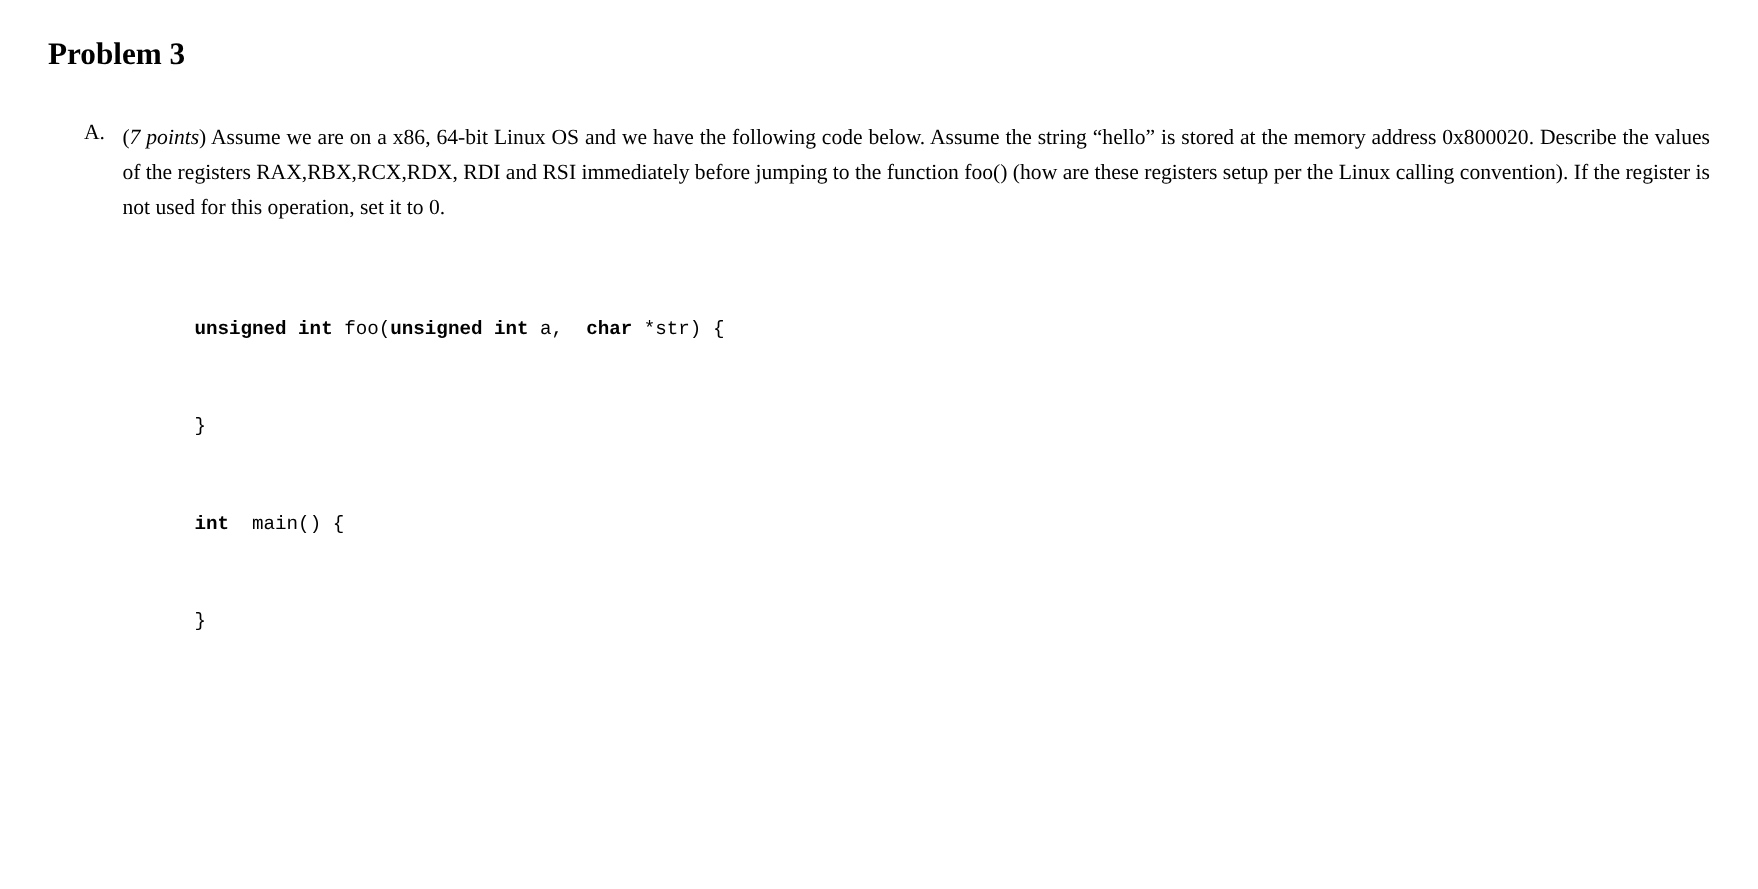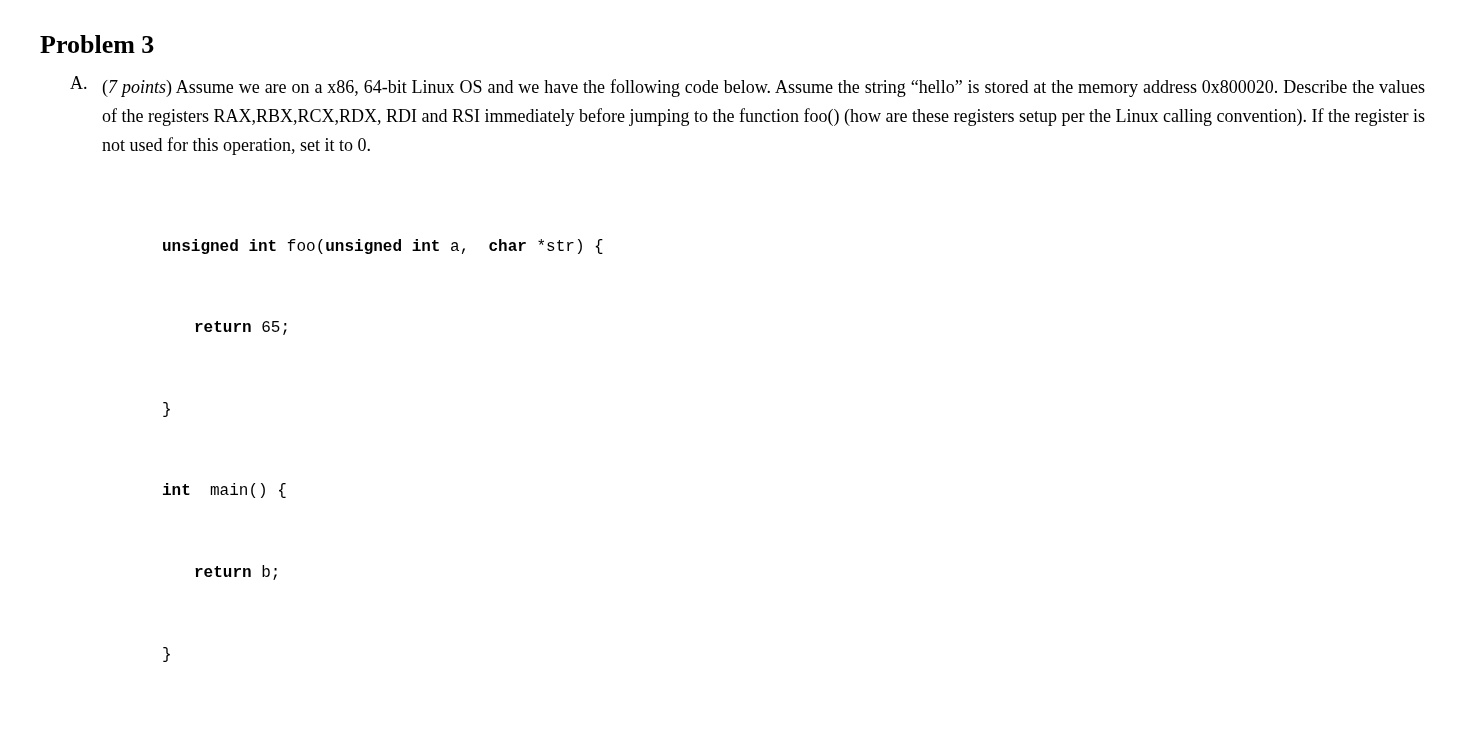--- a/index.html
+++ b/index.html
@@ -14,21 +14,21 @@
       font-size: 18px;
       color: #000000;
       padding: 30px 40px;
       width: 1465px;
       min-height: 741px;
     }
 
     .problem-title {
       font-size: 26px;
       font-weight: bold;
-      margin-bottom: 13px;
+      margin-bottom: 40px;
     }
 
     .problem-section {
       margin-bottom: 28px;
       padding-left: 30px;
     }
 
     .problem-part {
       display: flex;
       margin-bottom: 24px;
@@ -84,22 +84,20 @@
   <div class="problem-part">
     <div class="part-label">A.</div>
     <div class="part-content">
       <p>
         <span>(<em class="points">7 points</em>)</span>
         <span>Assume we are on a x86, 64-bit Linux OS and we have the following code below.  Assume the string “hello” is stored at the memory address 0x800020.  Describe the values of the registers RAX,RBX,RCX,RDX, RDI and RSI immediately before jumping to the function foo() (how are these registers setup per the Linux calling convention).  If the register is not used for this operation, set it to 0.</span>
       </p>
 
       <div class="code-block">
         <span class="code-line"><span class="kw">unsigned int</span> foo(<span class="kw">unsigned int</span> a,  <span class="kw">char</span> *str) {</span>
-        <span class="code-line indent1"><span class="kw">return</span> 65;</span>
         <span class="code-line">}</span>
         <span class="code-line"><span class="kw">int</span>  main() {</span>
-        <span class="code-line indent1"><span class="kw">return</span> b;</span>
         <span class="code-line">}</span>
       </div>
     </div>
   </div>
 
 </div>
 
 </body></html>

